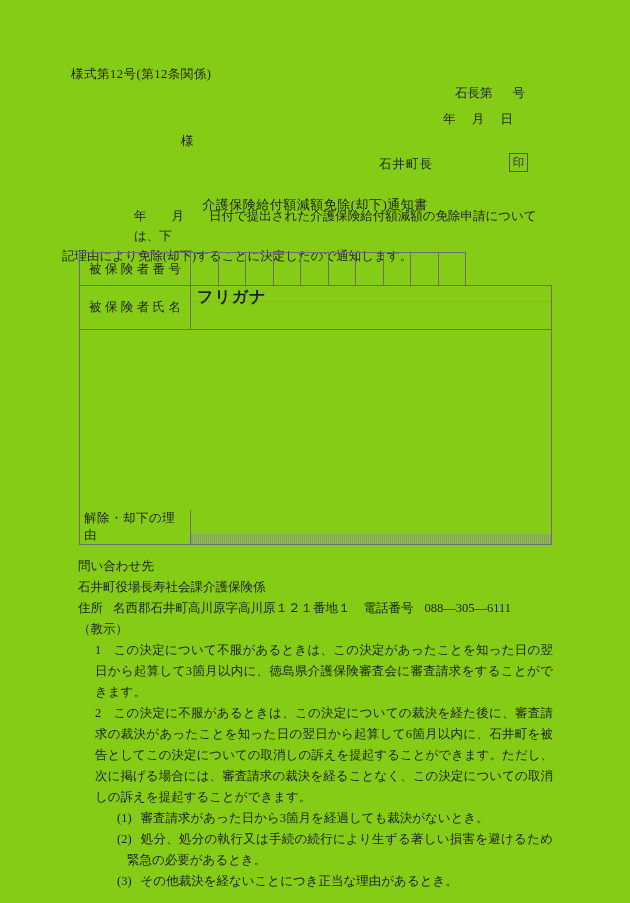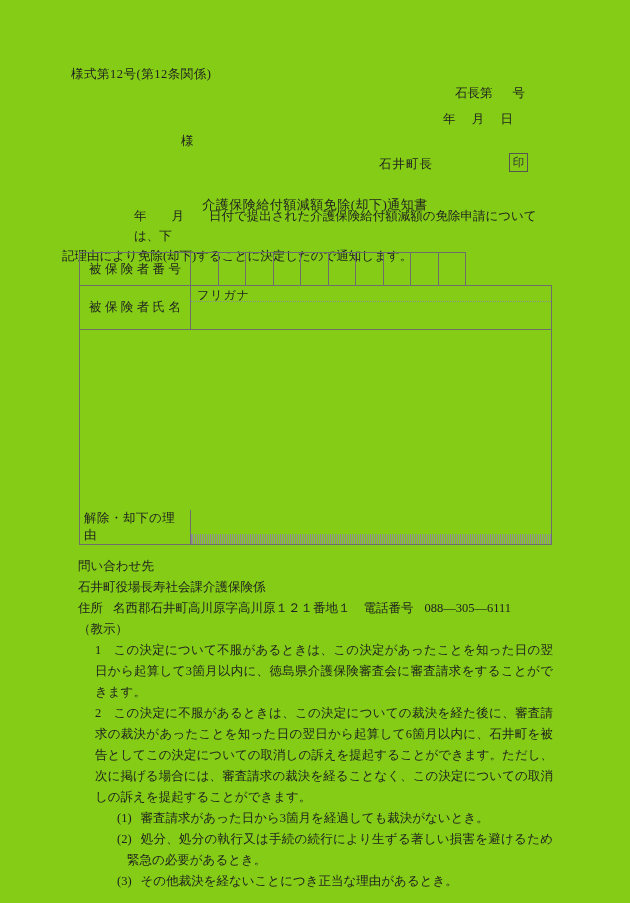--- a/index.html
+++ b/index.html
@@ -48,21 +48,21 @@
   }
   .dist { text-align: justify; text-align-last: justify; padding: 0 9px; }
   .plain-lbl { padding: 0 4px; letter-spacing: .5px; }
   .digit-cells { flex: 1; display: flex; }
   .digit-cell { flex: 1; }
   .digit-cell:not(:last-child) { border-right: 1px solid #6e6e6e; }
   .name-col { flex: 1; display: flex; flex-direction: column; }
   .furigana-row {
     height: 16px; flex: 0 0 16px;
     border-bottom: 1px dotted #8f8f8f;
-    font-size: 12px; padding: 1px 6px 0 6px; letter-spacing: 1px;
+    font-size: 16px; padding: 1px 6px 0 6px; letter-spacing: 1px; font-weight: bold;
   }
   .name-row { flex: 1; }
   .reason-col { flex: 1; display: flex; flex-direction: column; }
   .reason-line { flex: 1; }
   .reason-line:not(:last-child) { border-bottom: 1px dotted #8f8f8f; }
 
   
   .footer { left: 62px; top: 556px; width: 491px; line-height: 21px; }
   .indent1 { padding-left: 16px; }
   .addr-line { padding-left: 16px; }

